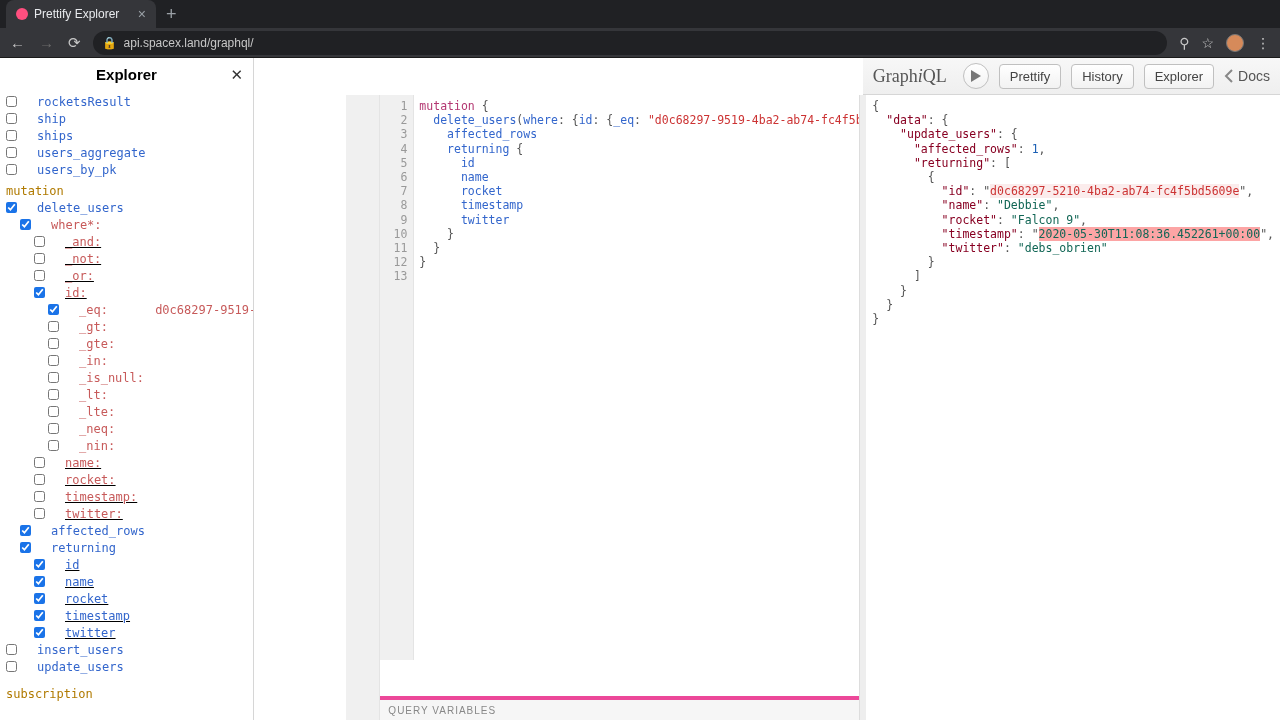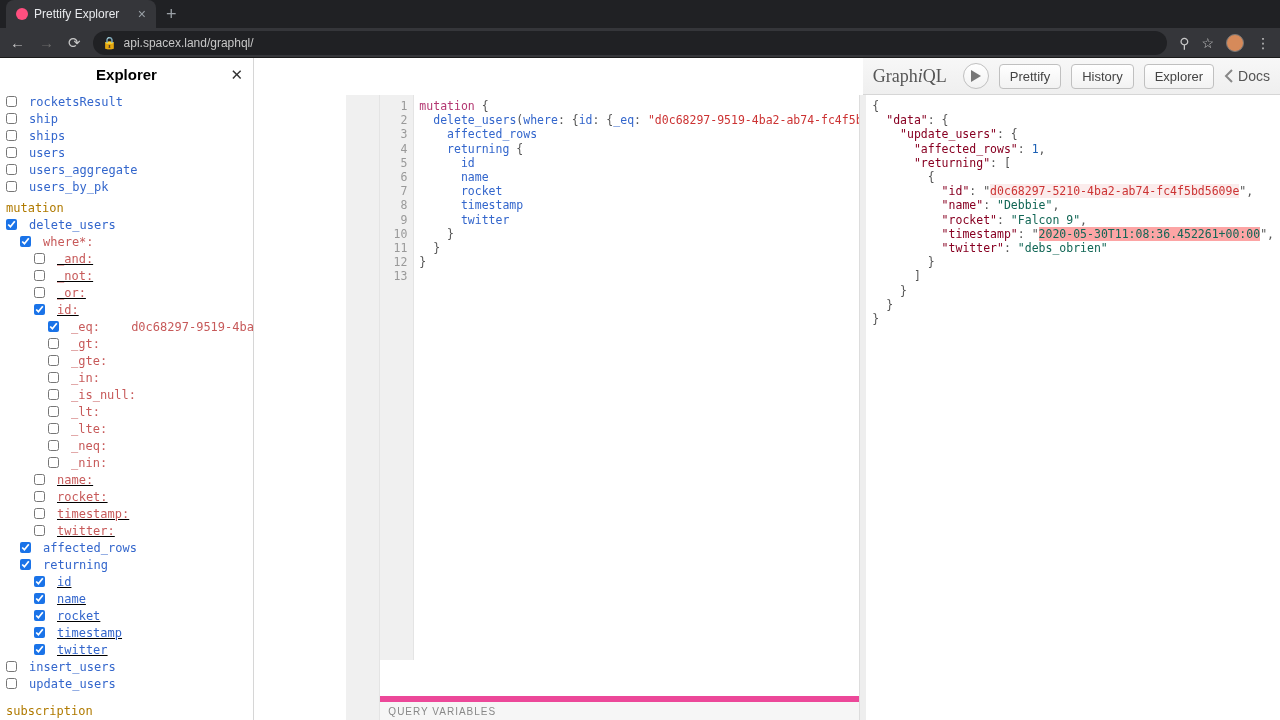--- a/index.html
+++ b/index.html
@@ -50,21 +50,21 @@
   
   .app { flex: 1; display: flex; min-height: 0; }
   .explorer-panel {
     width: 254px; border-right: 1px solid #d6d6d6; display: flex; flex-direction: column;
     background: #fff; overflow: hidden;
   }
   .explorer-header { display: flex; align-items: center; justify-content: center; padding: 8px 10px; position: relative; }
   .explorer-header .title { font-weight: 600; font-size: 15px; }
   .explorer-header .close { position: absolute; right: 10px; font-size: 15px; cursor: pointer; color: #333; }
   .explorer-tree { flex: 1; overflow: hidden; padding: 2px 6px 4px 6px; }
-  .tree-item { display: flex; align-items: center; gap: 12px; height: 17px; white-space: nowrap; }
+  .tree-item { display: flex; align-items: center; gap: 20px; height: 17px; white-space: nowrap; }
   .tree-item input[type=checkbox] { width: 11px; height: 11px; accent-color: #1a73e8; }
   .tree-label { color: #333; }
   .tree-label.q { color: #3366cc; }
   .tree-label.f { color: #c75a5a; }
   .tree-val { color: #c75a5a; }
   .section-heading { color: #b07a00; padding: 6px 0 1px 0; font-size: 12px; font-family: Menlo, Monaco, monospace; }
   .ind1 { padding-left: 14px; }
   .ind2 { padding-left: 28px; text-decoration: underline; }
   .ind3 { padding-left: 42px; }
 
@@ -99,21 +99,21 @@
   .query-editor { flex: 0 0 480px; border-right: 1px solid #ddd; display: flex; flex-direction: column; min-width: 0; }
   .code-area { flex: 1; display: flex; min-height: 0; overflow: hidden; }
   .line-numbers {
     width: 34px; background: #f0f0f0; border-right: 1px solid #e4e4e4;
     text-align: right; padding: 4px 6px 0 0; color: #999;
     font-family: Menlo, Monaco, monospace; font-size: 11.5px;
   }
   .line-numbers div { height: 14.2px; }
   .code { flex: 1; padding: 4px 6px 0 5px; font-family: Menlo, Monaco, monospace; font-size: 11.5px; line-height: 14.2px; white-space: pre; overflow: hidden; }
   .variables-bar {
-    height: 24px; border-top: 6px solid #ec4899; background: #f6f6f6;
+    height: 24px; border-top: 4px solid #ec4899; background: #f6f6f6;
     display: flex; align-items: center; padding: 0 8px;
     font-size: 10px; letter-spacing: 1px; color: #888; margin-top: 36px;
   }
   .result-panel { flex: 1; padding: 4px 6px; font-family: Menlo, Monaco, monospace; font-size: 11.5px; line-height: 14.2px; border-left: 6px solid #eee; white-space: pre; overflow: hidden; }
 
   
   .kw { color: #b33771; }
   .fn { color: #3366cc; }
   .attr { color: #3366cc; }
   .pn { color: #555; }
@@ -167,24 +167,20 @@
           <input type="checkbox" style="">
           <span class="tree-label q">rocketsResult</span>
         </div>
       <div class="tree-item">
           <input type="checkbox" style="">
           <span class="tree-label q">ship</span>
         </div>
       <div class="tree-item">
           <input type="checkbox" style="">
           <span class="tree-label q">ships</span>
-        </div>
-      <div class="tree-item">
-          <input type="checkbox" style="">
-          <span class="tree-label q">users</span>
         </div>
       <div class="tree-item">
           <input type="checkbox" style="">
           <span class="tree-label q">users_aggregate</span>
         </div>
       <div class="tree-item">
           <input type="checkbox" style="">
           <span class="tree-label q">users_by_pk</span>
         </div>
 

